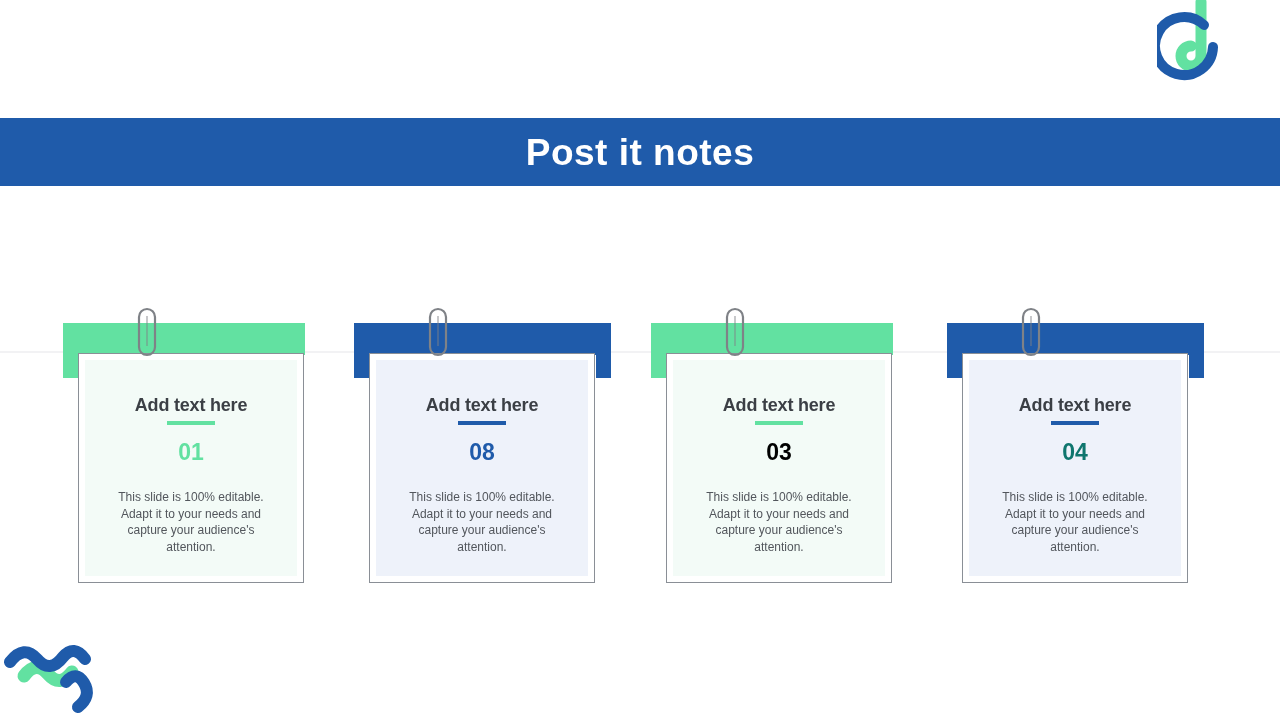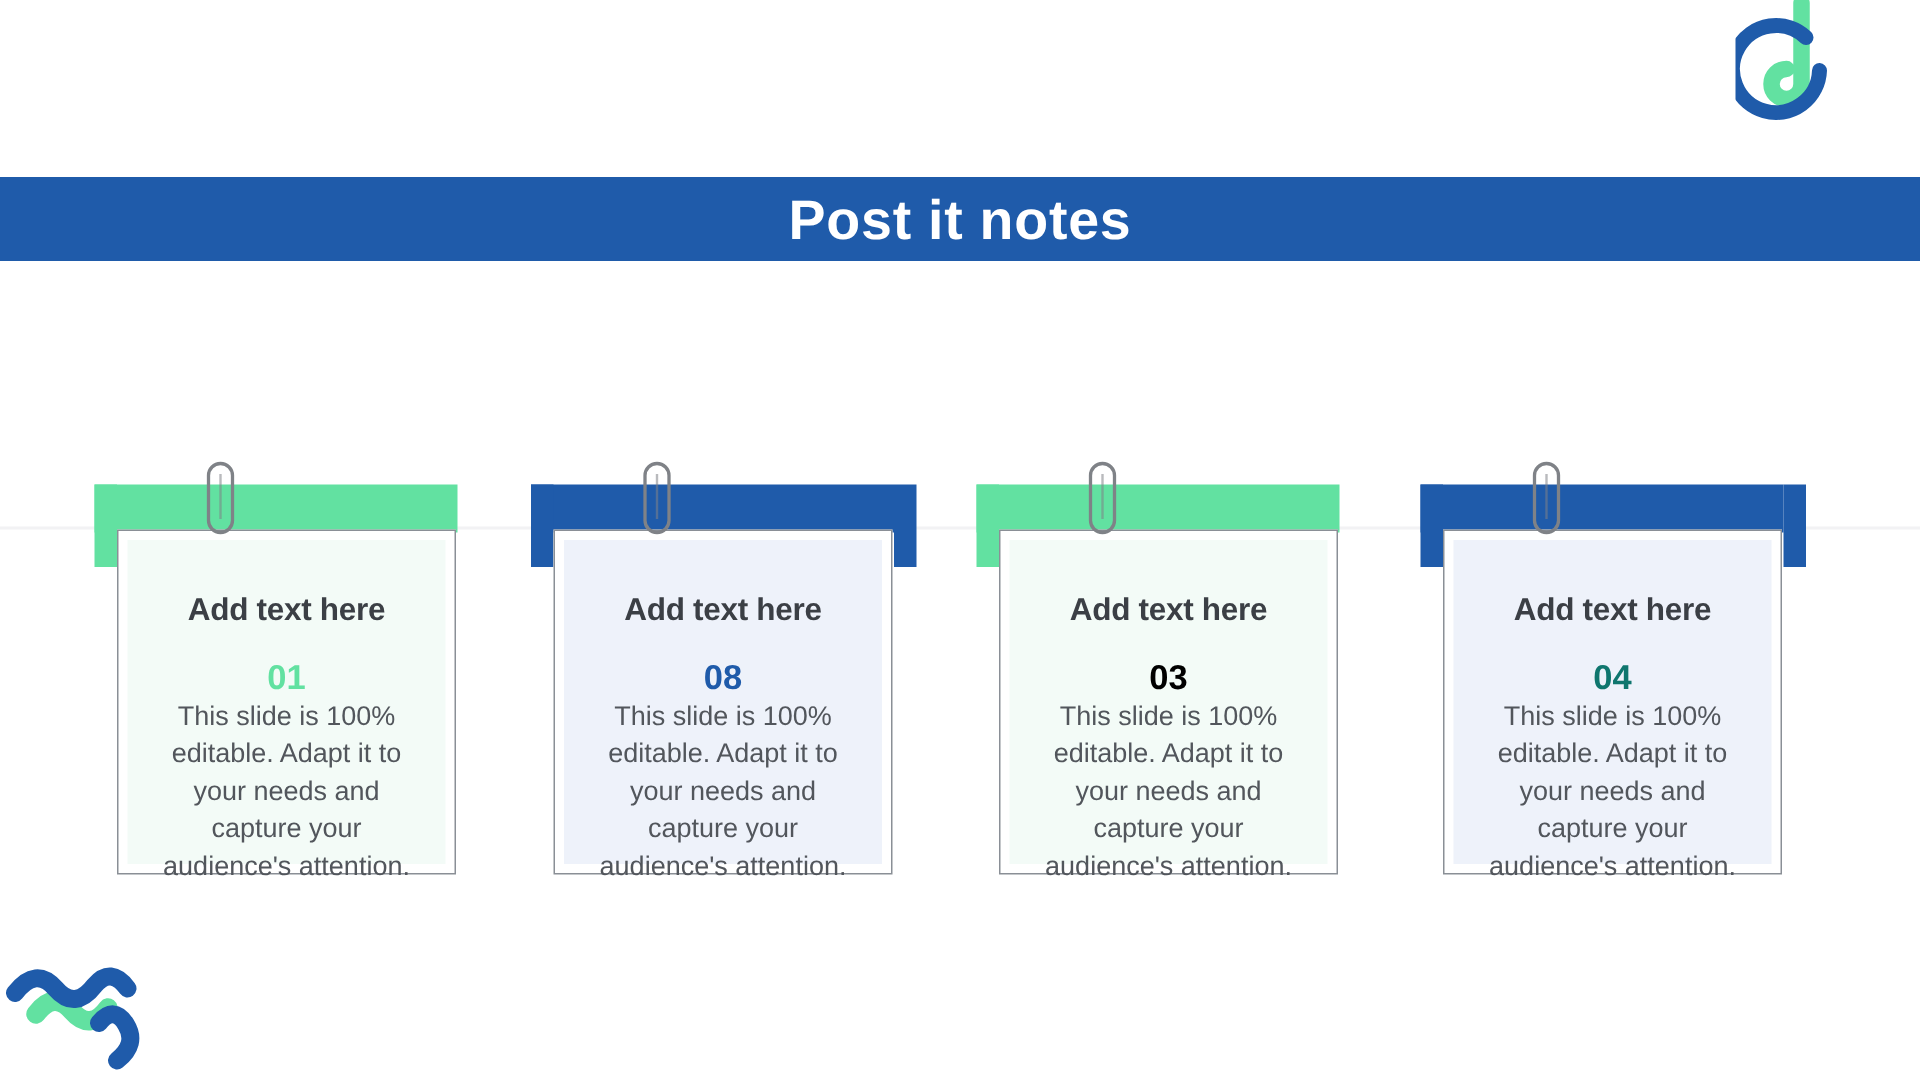--- a/index.html
+++ b/index.html
@@ -23,21 +23,21 @@
     width: 72px;
     height: 88px;
   }
 
   
   .title-banner {
     position: absolute;
     left: 0;
     top: 118px;
     width: 1280px;
-    height: 56px;
+    height: 68px;
     background: #1f5baa;
     display: flex;
     align-items: center;
     justify-content: center;
   }
   .title-text {
     color: #ffffff;
     font-size: 37px;
     font-weight: bold;
     letter-spacing: 0.5px;
@@ -104,44 +104,44 @@
     top: 6px;
     right: 6px;
     bottom: 6px;
     display: flex;
     flex-direction: column;
     align-items: center;
     padding-top: 36px;
     box-sizing: border-box;
   }
   .note-heading {
-    font-size: 21px;
+    font-size: 18px;
     font-weight: bold;
     color: #3b3f45;
     letter-spacing: -0.2px;
     line-height: 1;
     margin: 0;
   }
   .heading-underline {
     width: 48px;
     height: 4px;
     margin-top: 7px;
   }
   .note-number {
     font-size: 23px;
     font-weight: bold;
     line-height: 1;
     margin-top: 16px;
   }
   .note-body {
-    font-size: 18px;
+    font-size: 12px;
     color: #52565c;
     line-height: 1.39;
     text-align: center;
-    margin-top: 2px;
+    margin-top: 25px;
     width: 172px;
   }
 
   
   .clip {
     position: absolute;
     top: -17px;
     left: 58px;
     width: 22px;
     height: 55px;

